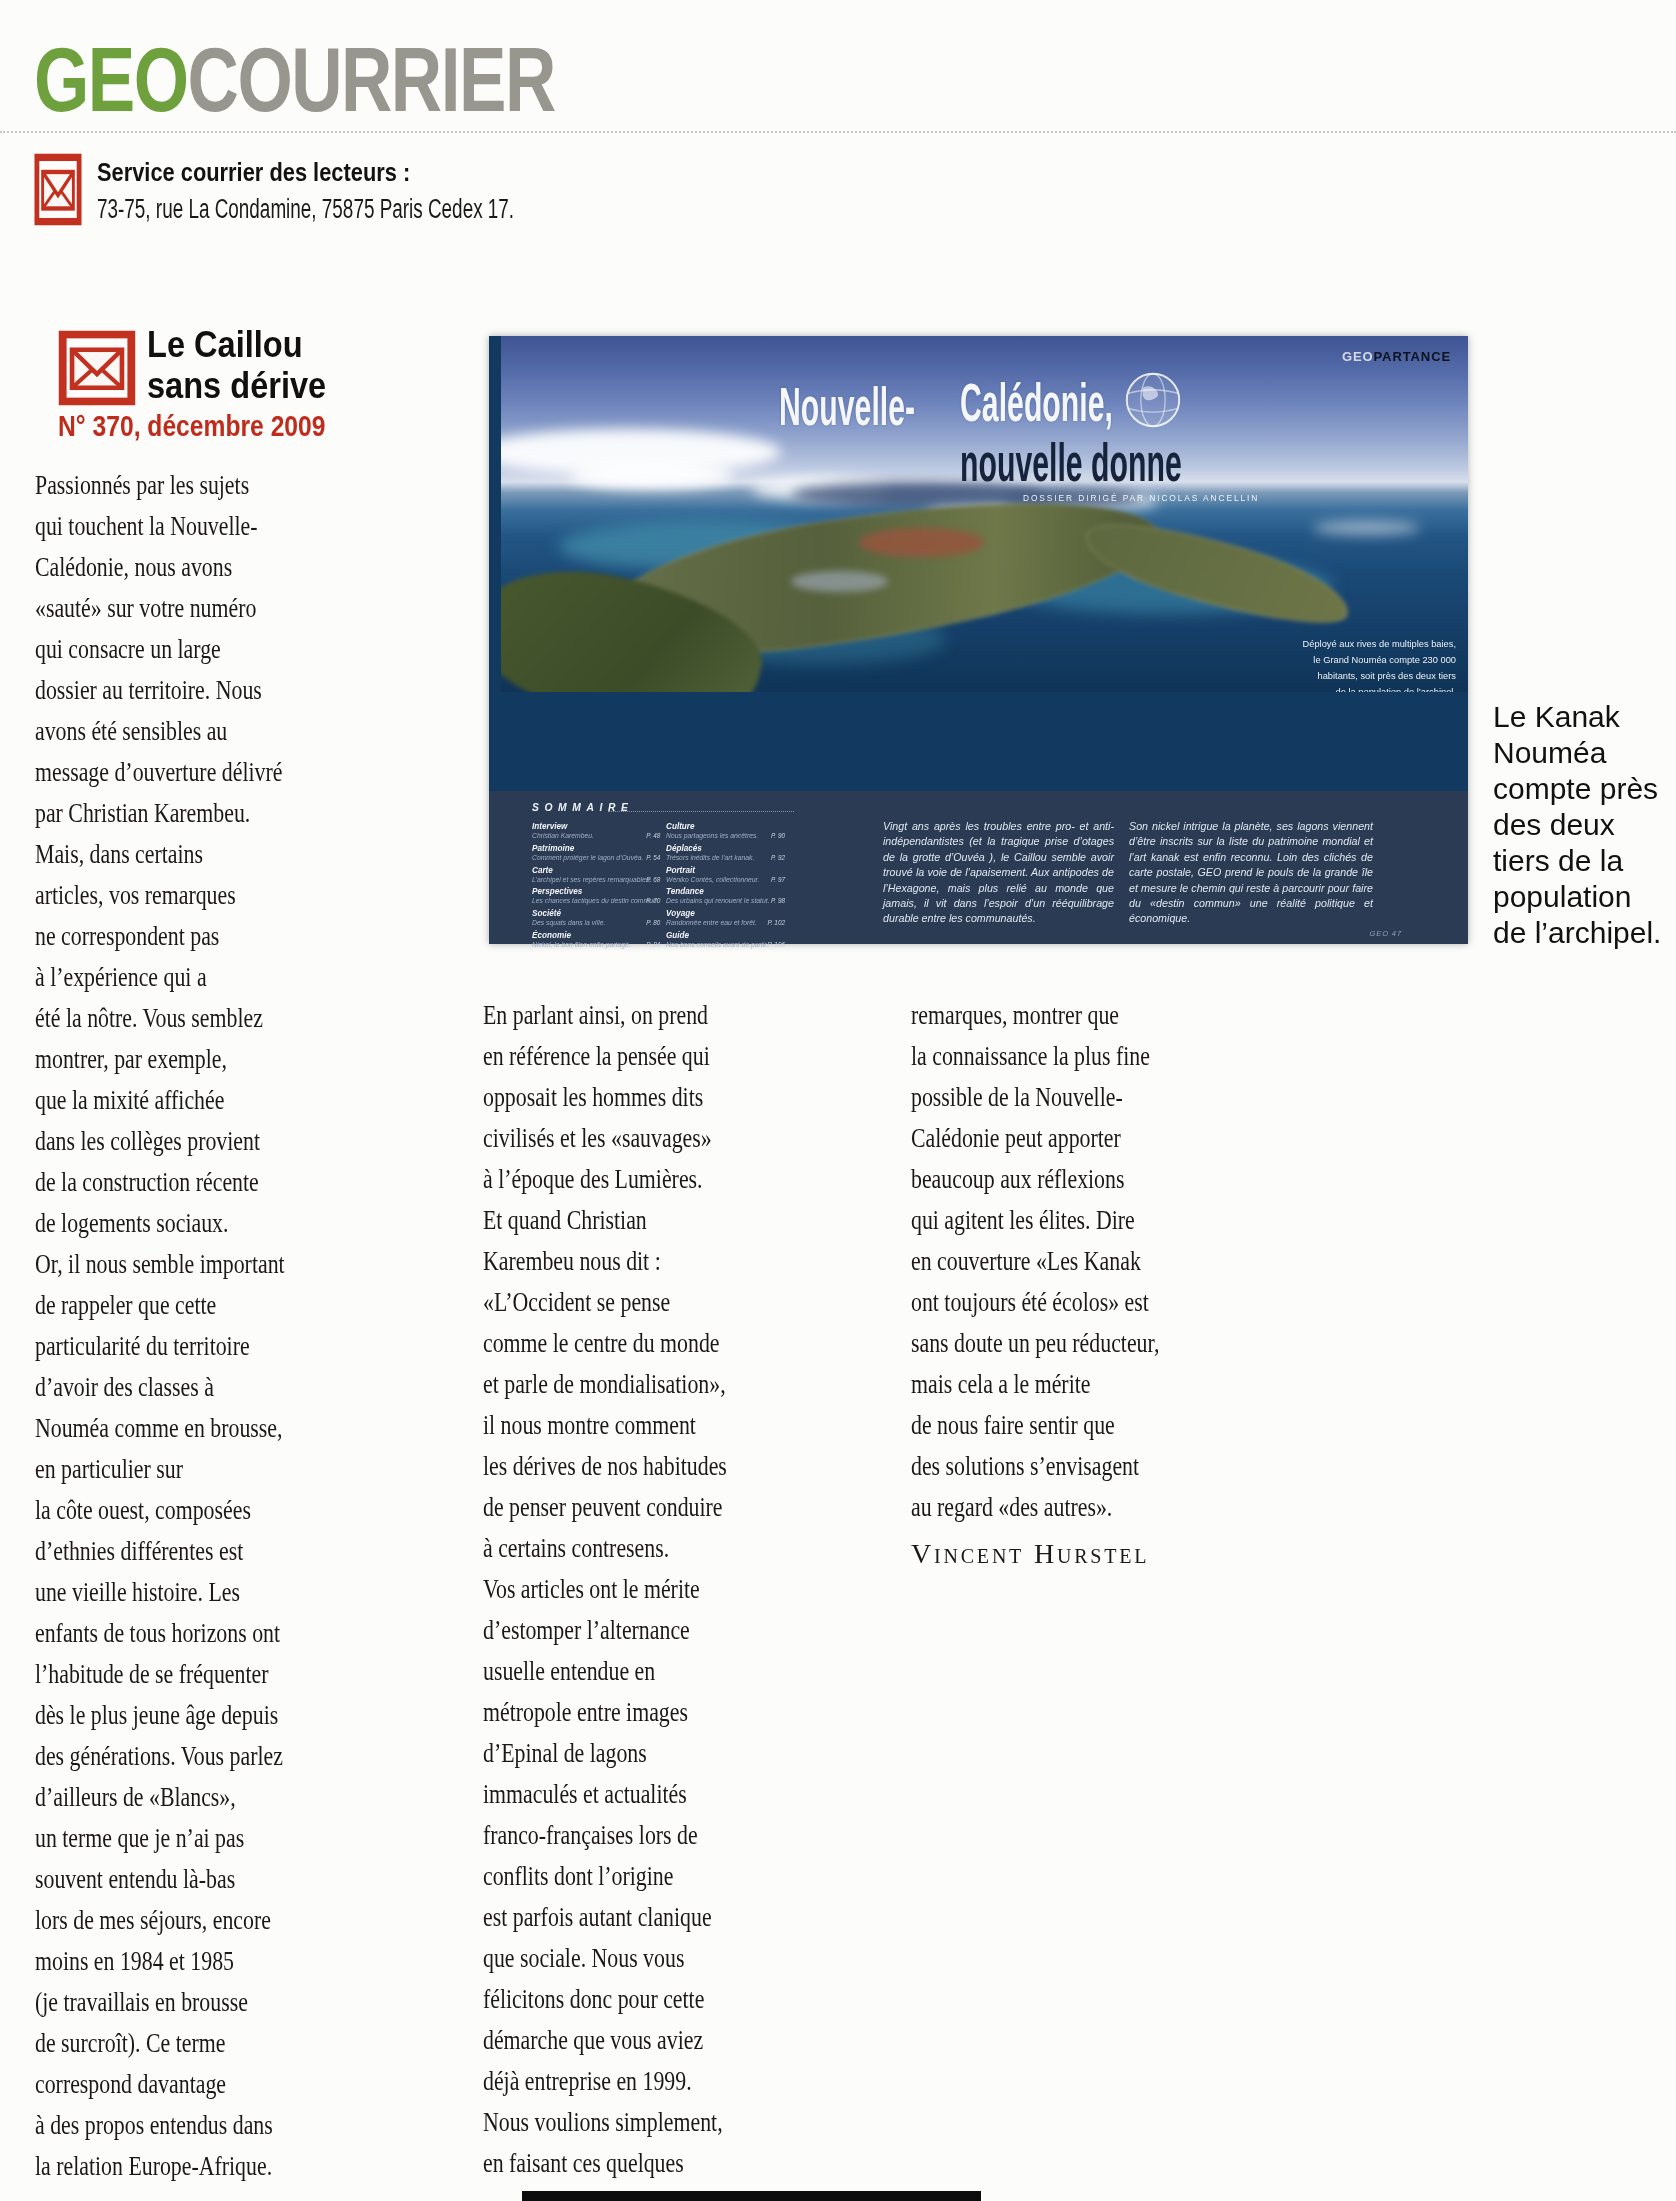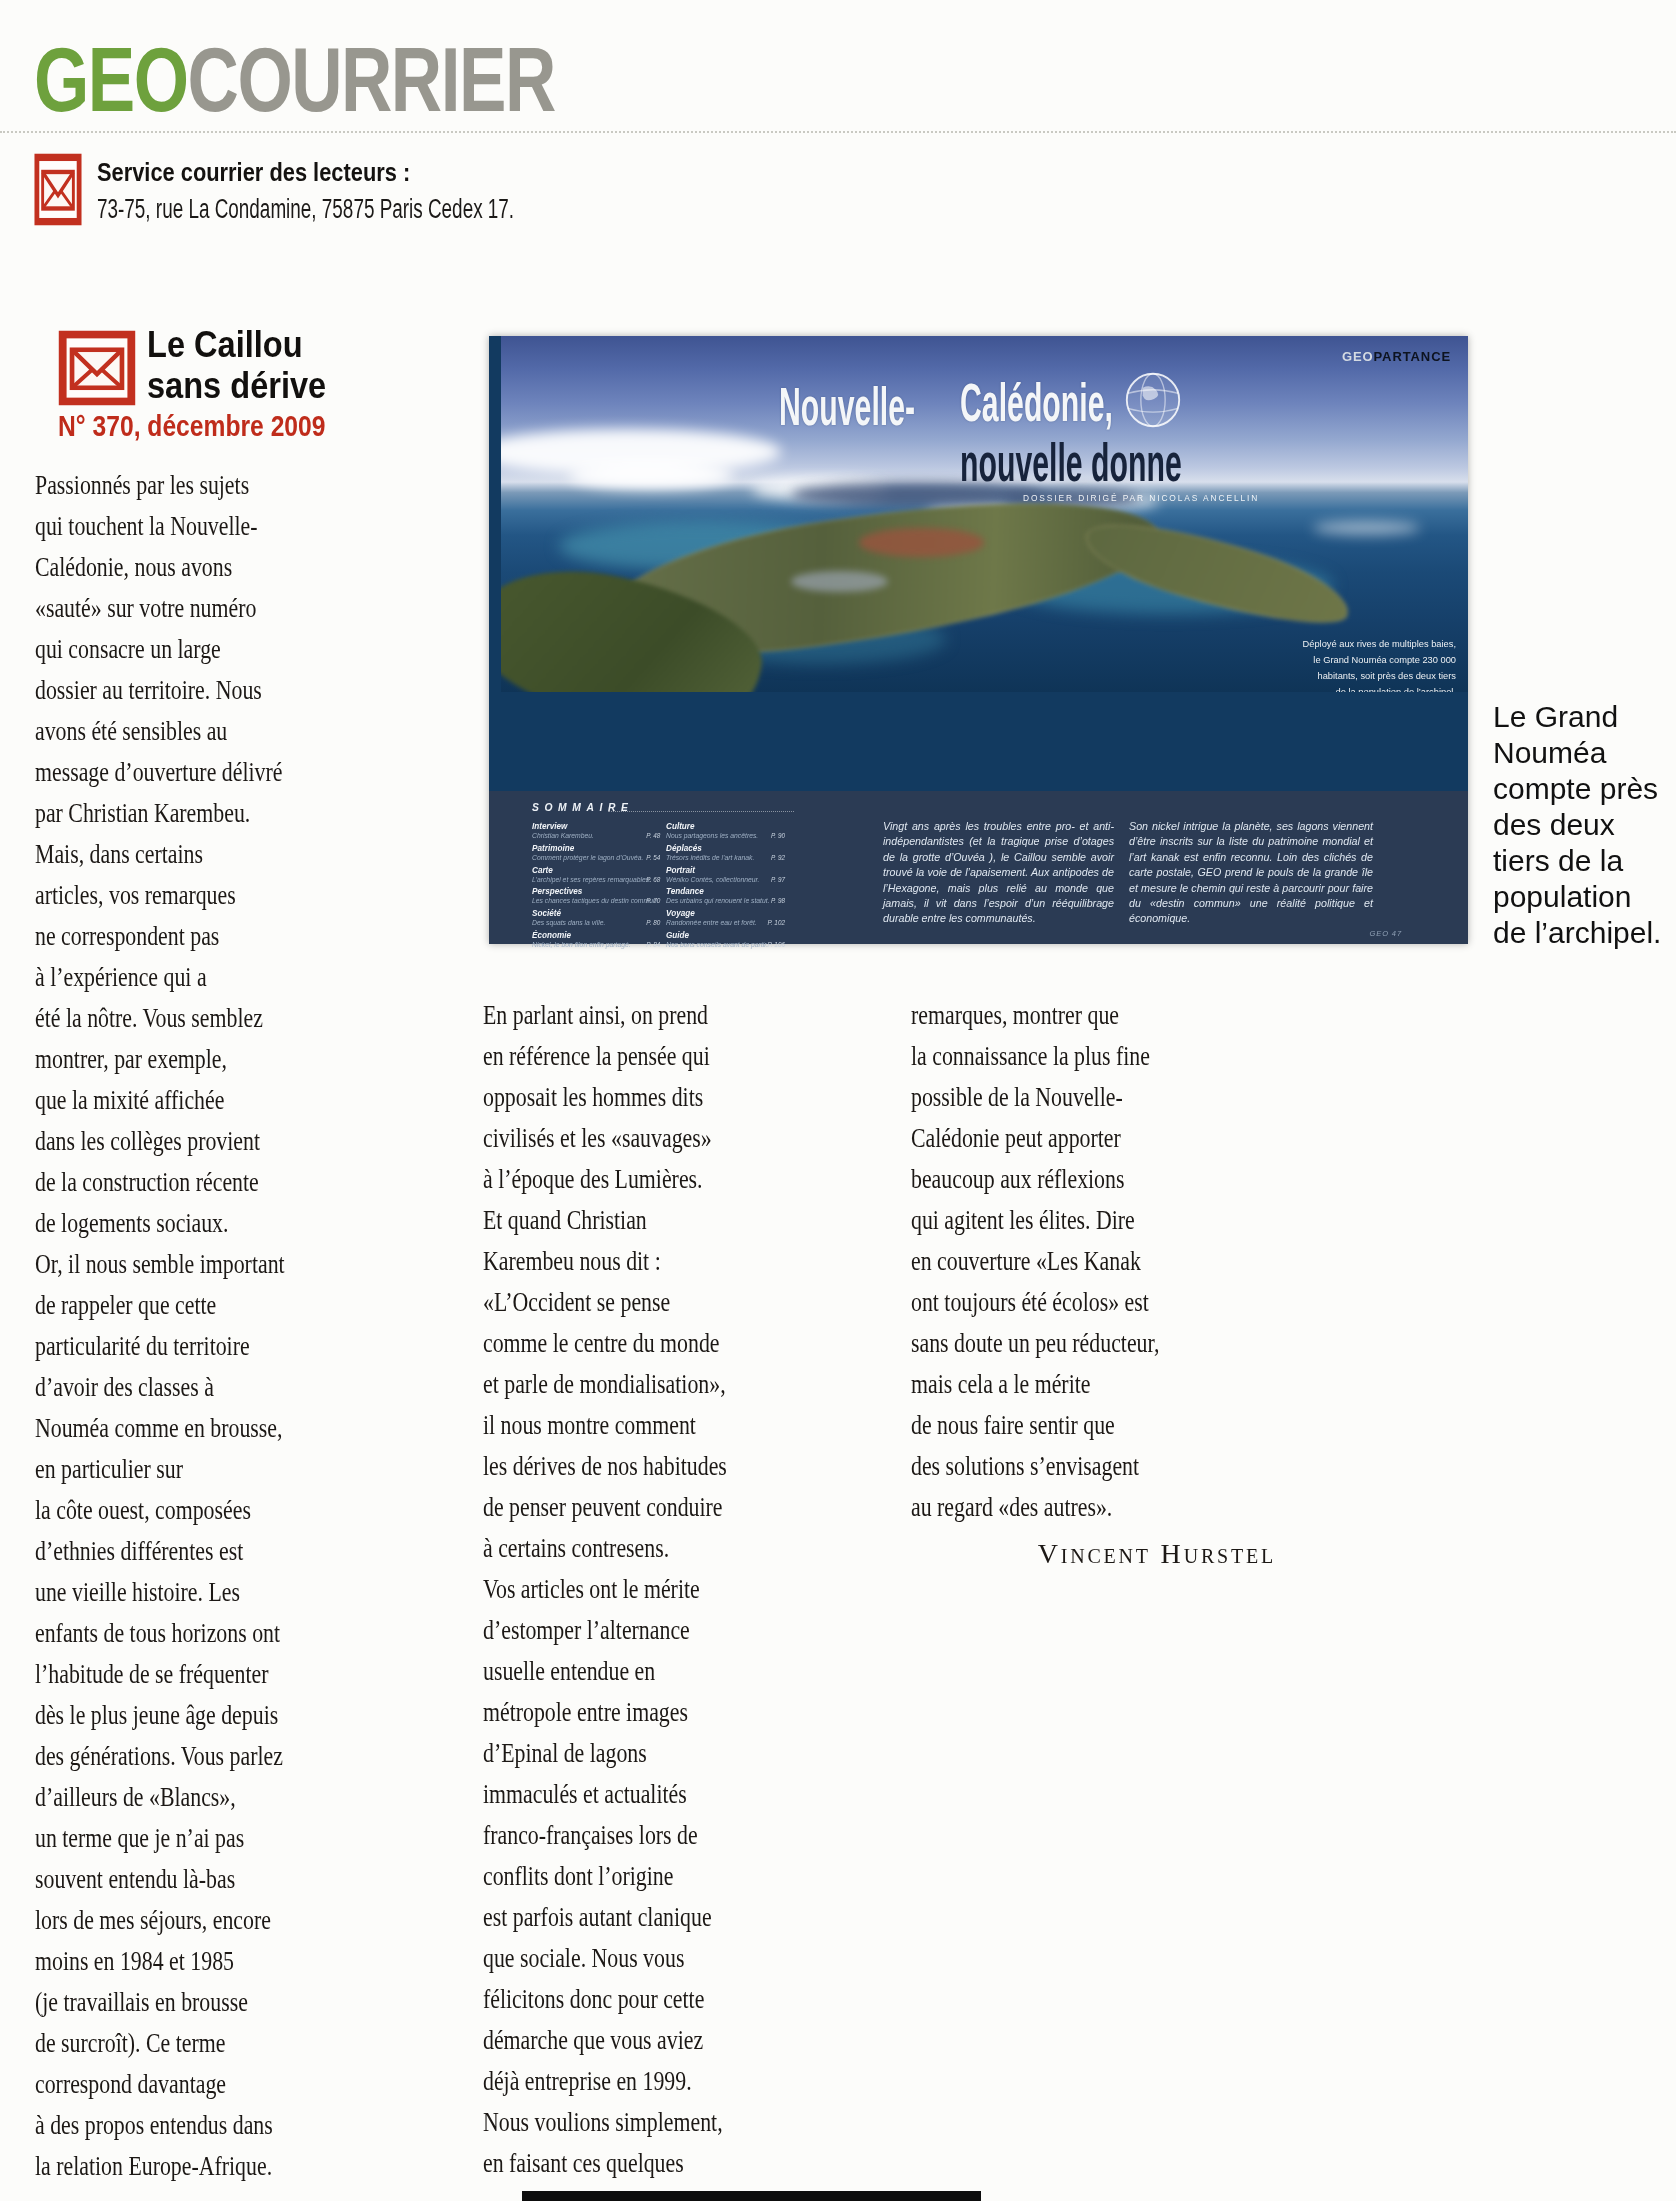--- a/index.html
+++ b/index.html
@@ -20,21 +20,21 @@
   .letter-title{position:absolute;left:147px;top:324px;font-size:37px;font-weight:700;color:#12100e;
                 line-height:41px;transform:scaleX(.88);transform-origin:left top;white-space:pre;}
   .issue-ref{position:absolute;left:58px;top:410px;font-size:29px;font-weight:700;color:#bf2c1b;
              transform:scaleX(.85);transform-origin:left top;white-space:nowrap;}
   
   .bodycol{position:absolute;font-family:"Liberation Serif",serif;font-size:28px;color:#1c1815;
            line-height:41px;white-space:pre;transform:scaleX(.78);transform-origin:left top;}
   #col1{left:35px;top:464px;}
   #col2{left:483px;top:994px;}
   #col3{left:911px;top:994px;}
-  .signature{position:absolute;left:911px;top:1538px;width:365px;text-align:right;
+  .signature{position:absolute;left:911px;top:1538px;width:365px;text-align:left;
              font-family:"Liberation Serif",serif;font-variant:small-caps;font-size:28px;
              letter-spacing:2.8px;color:#1c1815;}
   
   .aside-cap{position:absolute;left:1493px;top:699px;font-size:30px;color:#111;line-height:36px;
              white-space:pre;}
   
   .cover{position:absolute;left:489px;top:336px;width:979px;height:608px;
          box-shadow:0 0 7.5px rgba(0,0,0,.3);background:#123a60;}
   .photo{position:absolute;left:0;top:0;right:0;height:356px;overflow:hidden;
     background:linear-gradient(180deg,#3f5492 0%,#5269a8 9%,#6e84bc 19%,#93a7cf 29%,#bcc8e1 37%,
@@ -186,21 +186,21 @@
 qui agitent les élites. Dire
 en couverture «Les Kanak
 ont toujours été écolos» est
 sans doute un peu réducteur,
 mais cela a le mérite
 de nous faire sentir que
 des solutions s’envisagent
 au regard «des autres».</div>
   <div class="signature">Vincent Hurstel</div>
 
-  <div class="aside-cap">Le Grand
+  <div class="aside-cap">Le Kanak
 Nouméa
 compte près
 des deux
 tiers de la
 population
 de l’archipel.</div>
 
   <div class="cover">
     <div class="photo">
 

